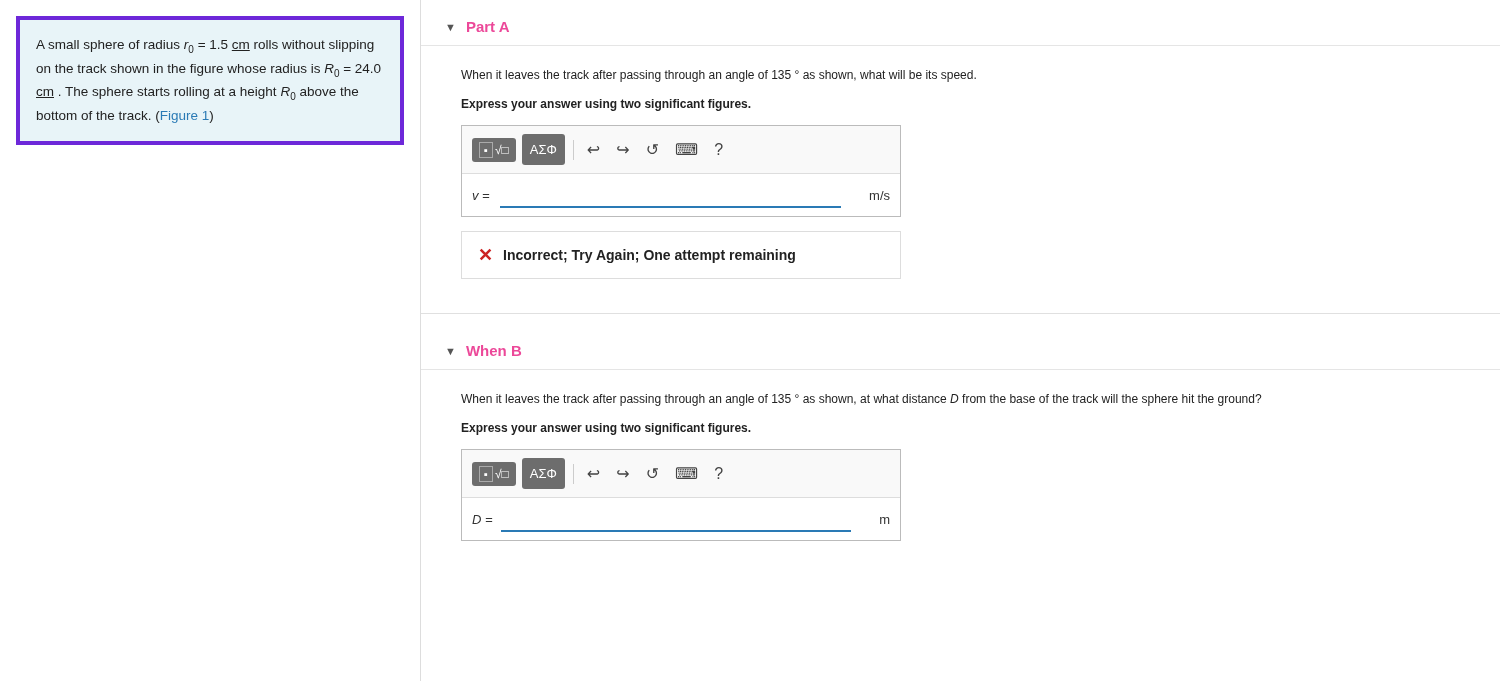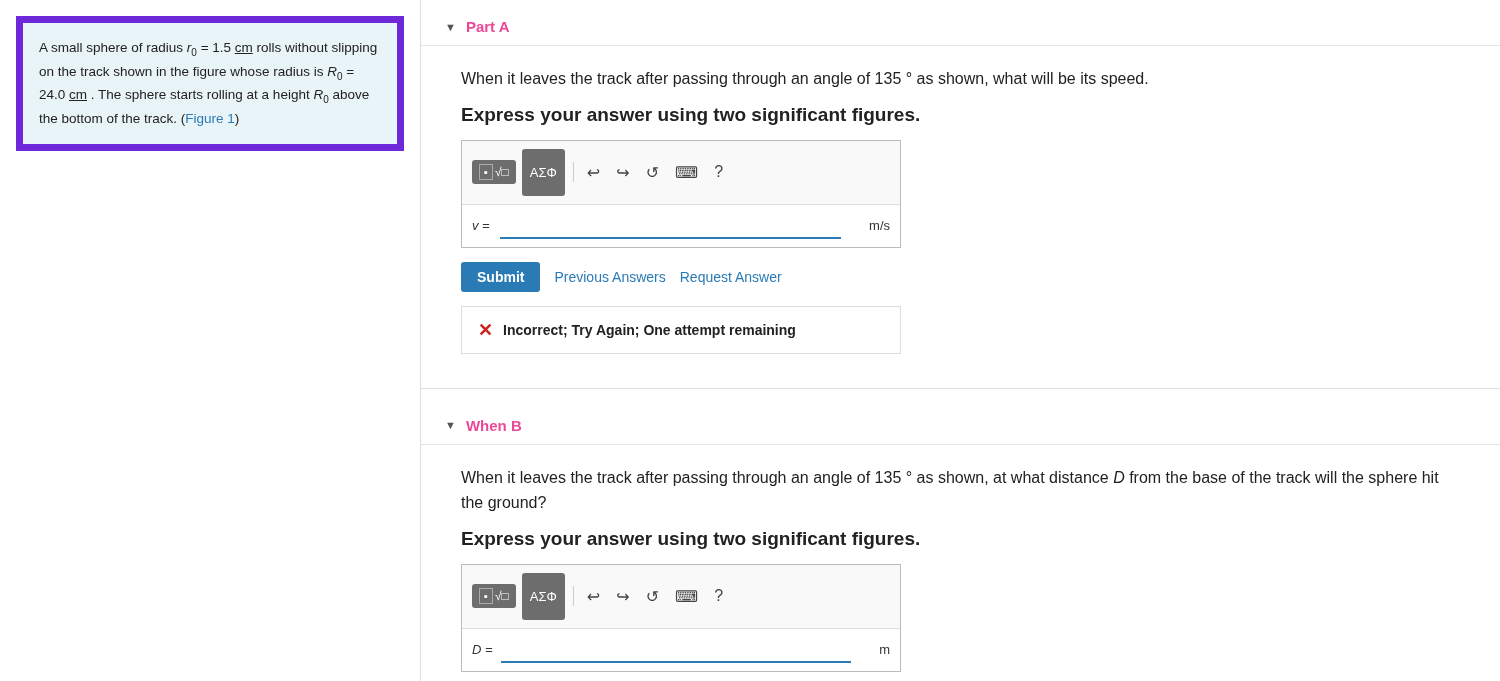--- a/index.html
+++ b/index.html
@@ -13,21 +13,21 @@
 
     .sidebar {
       width: 420px;
       min-width: 420px;
       padding: 16px;
       background: #fff;
     }
 
     .problem-box {
       background: #e8f4f8;
-      border: 7px solid #6d28d9;
+      border: 4px solid #6d28d9;
       padding: 14px 16px;
       font-size: 13.5px;
       line-height: 1.6;
       color: #222;
     }
 
     .problem-box a {
       color: #2a7ab5;
       text-decoration: none;
     }
@@ -62,29 +62,29 @@
       font-size: 15px;
       font-weight: bold;
       color: #ec4899;
     }
 
     .part-body {
       padding: 20px 40px 24px 40px;
     }
 
     .question-text {
-      font-size: 16px;
+      font-size: 12px;
       color: #222;
       line-height: 1.6;
       margin-bottom: 12px;
     }
 
     .express-label {
       font-weight: bold;
-      font-size: 19px;
+      font-size: 12px;
       margin-bottom: 14px;
       color: #222;
     }
 
     .answer-box {
       border: 1px solid #bbb;
       background: #fff;
       width: 440px;
       margin-bottom: 14px;
     }
@@ -109,21 +109,21 @@
       display: flex;
       align-items: center;
       gap: 2px;
     }
 
     .toolbar-btn-math {
       background: #6d6d6d;
       color: #fff;
       border: none;
       border-radius: 3px;
-      padding: 16px 8px;
+      padding: 8px 8px;
       font-size: 13px;
       cursor: pointer;
     }
 
     .toolbar-icon-btn {
       background: none;
       border: none;
       cursor: pointer;
       font-size: 16px;
       color: #444;
@@ -266,25 +266,20 @@
           <button class="toolbar-icon-btn">⌨</button>
           <button class="toolbar-icon-btn">?</button>
         </div>
         <div class="input-row">
           <span class="input-label"><em>v</em> =</span>
           <input class="answer-input" type="text" placeholder="" style="">
           <span class="unit-label">m/s</span>
         </div>
       </div>
 
-      <div class="actions-row">
-        <button class="submit-btn">Submit</button>
-        <a href="#" class="link-btn">Previous Answers</a>
-        <a href="#" class="link-btn">Request Answer</a>
-      </div>
 
       <div class="feedback-box">
         <span class="x-icon">✕</span>
         <span class="feedback-text">Incorrect; Try Again; One attempt remaining</span>
       </div>
     </div>
   </div>
 
   <hr class="divider">
 

